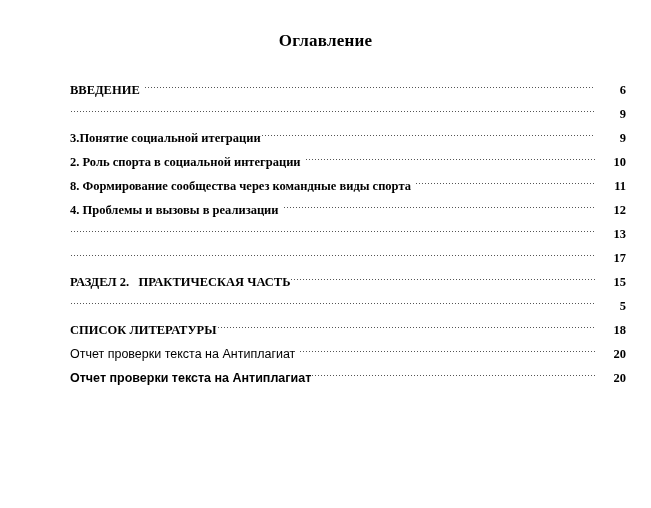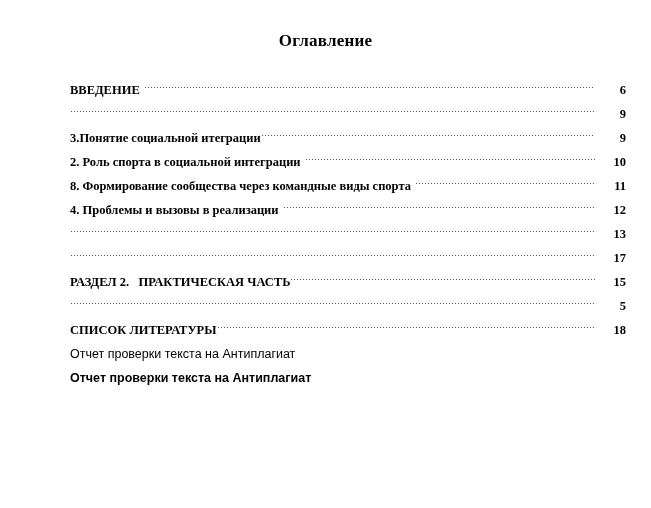--- a/index.html
+++ b/index.html
@@ -96,21 +96,20 @@
   }
 
   
   .toc-entry.gap-before-leader .entry-label { padding-right: 4px; }
   .toc-entry .entry-page { padding-left: 5px; }
 
   
   .toc-entry.sans {
     font-family: "Liberation Sans", "DejaVu Sans", sans-serif;
     font-size: 12.5px;
-    flex-direction: column;
   }
   .toc-entry.sans .entry-page {
     font-family: Liberation Serif, serif;
   }
   .toc-entry.weight-regular { font-weight: normal; }
   .toc-entry.weight-regular .entry-page { font-weight: bold; }
   .toc-entry.weight-bold { font-weight: bold; }
 </style>
 </head>
 <body>

